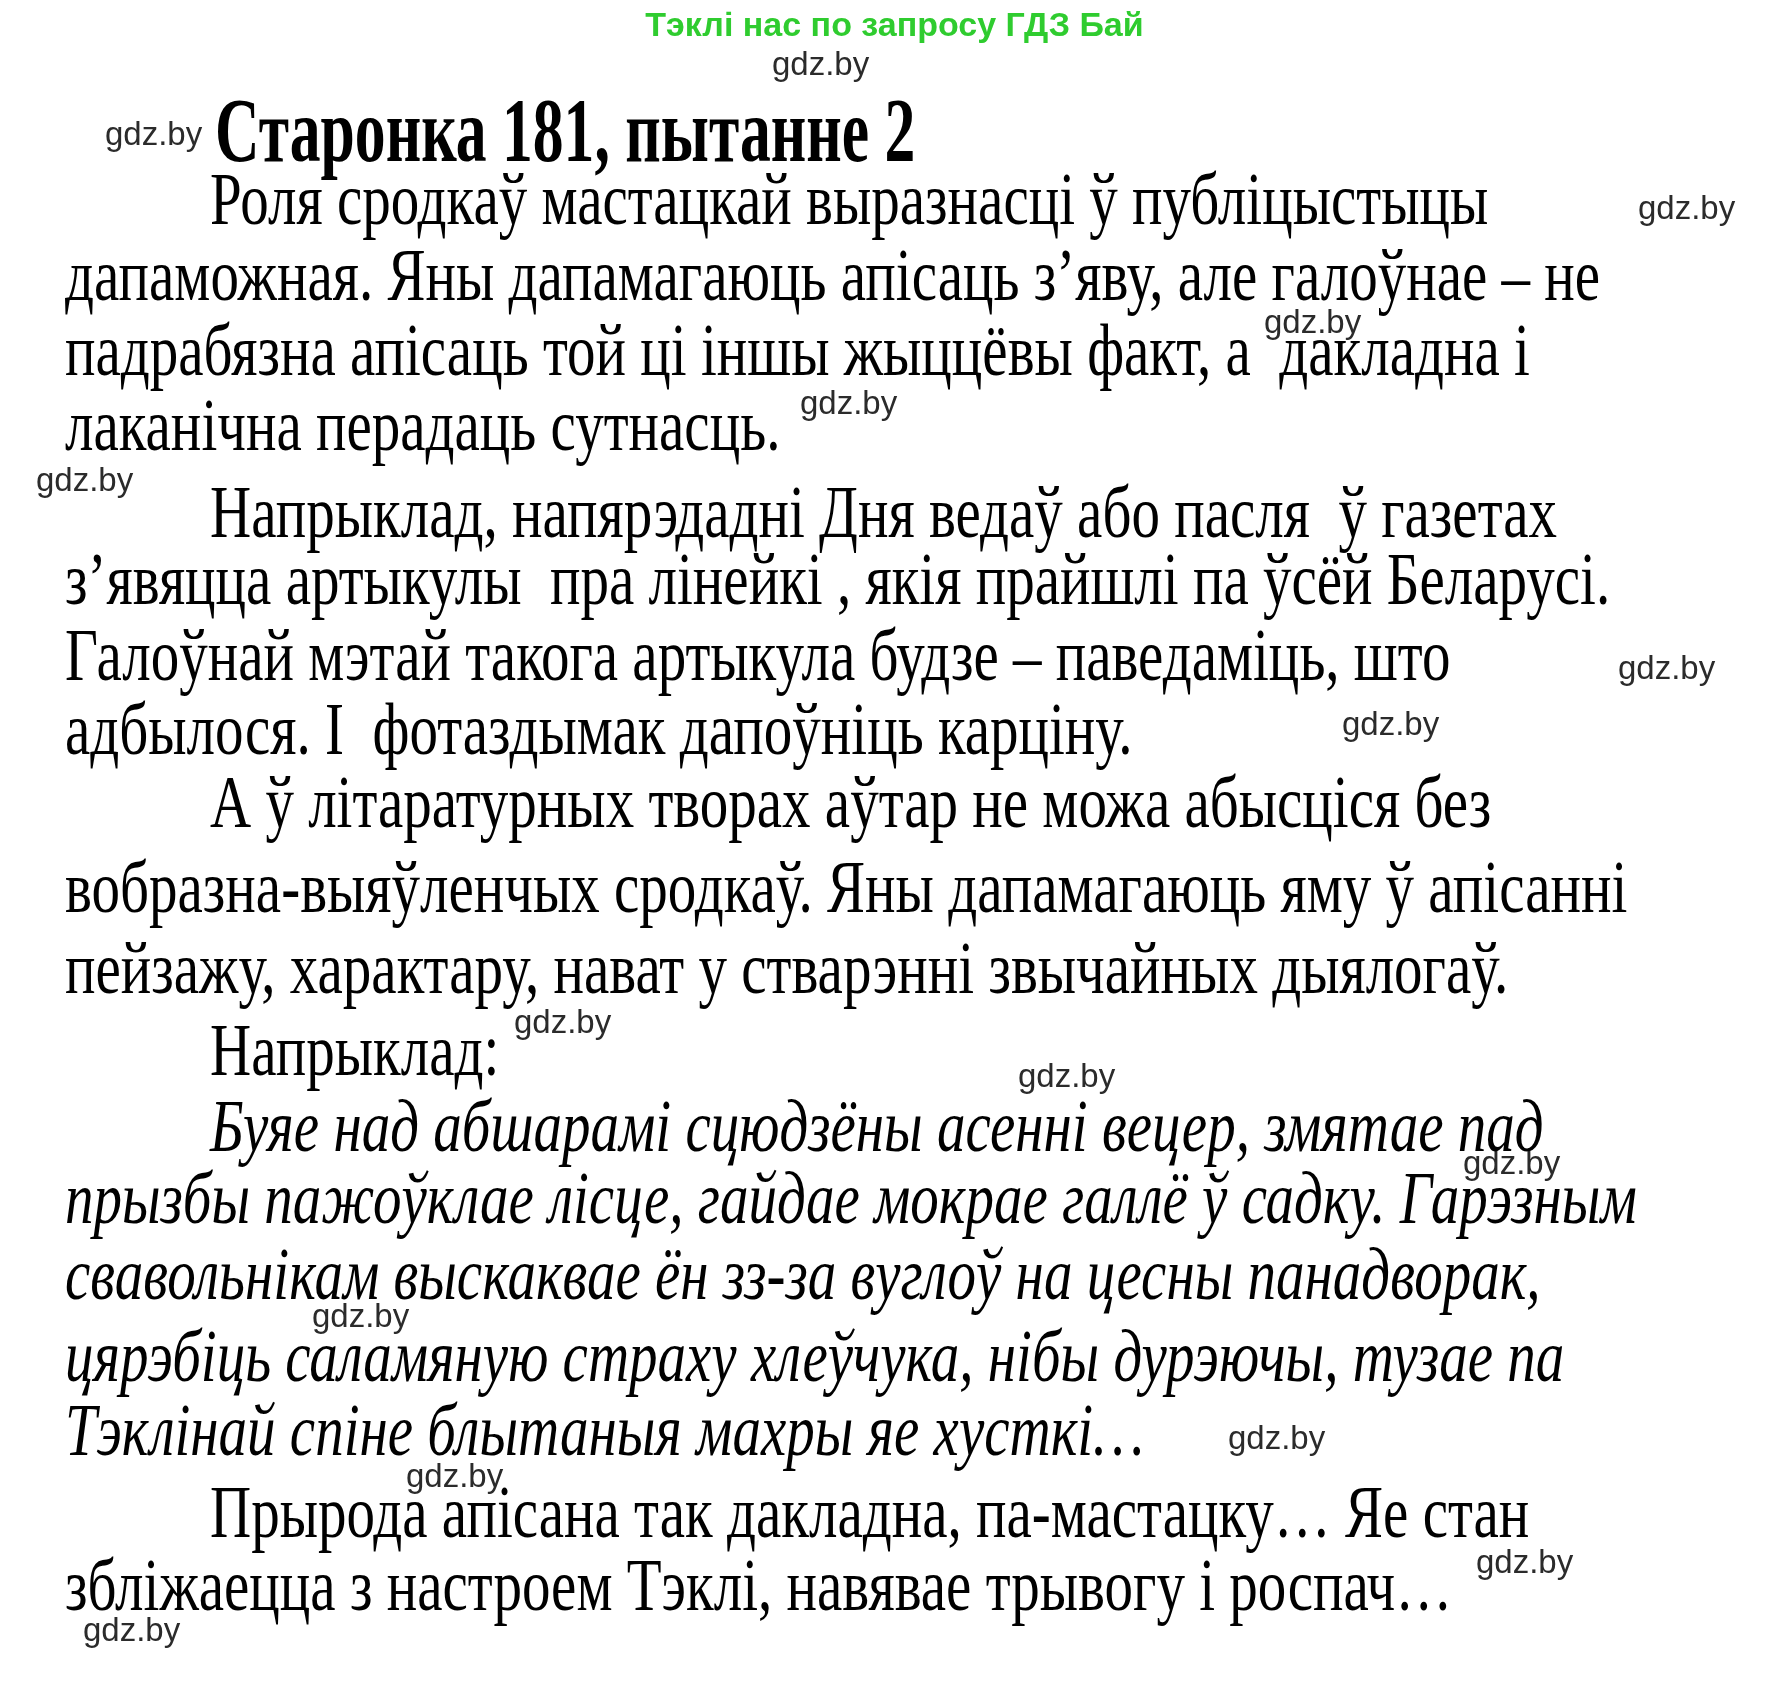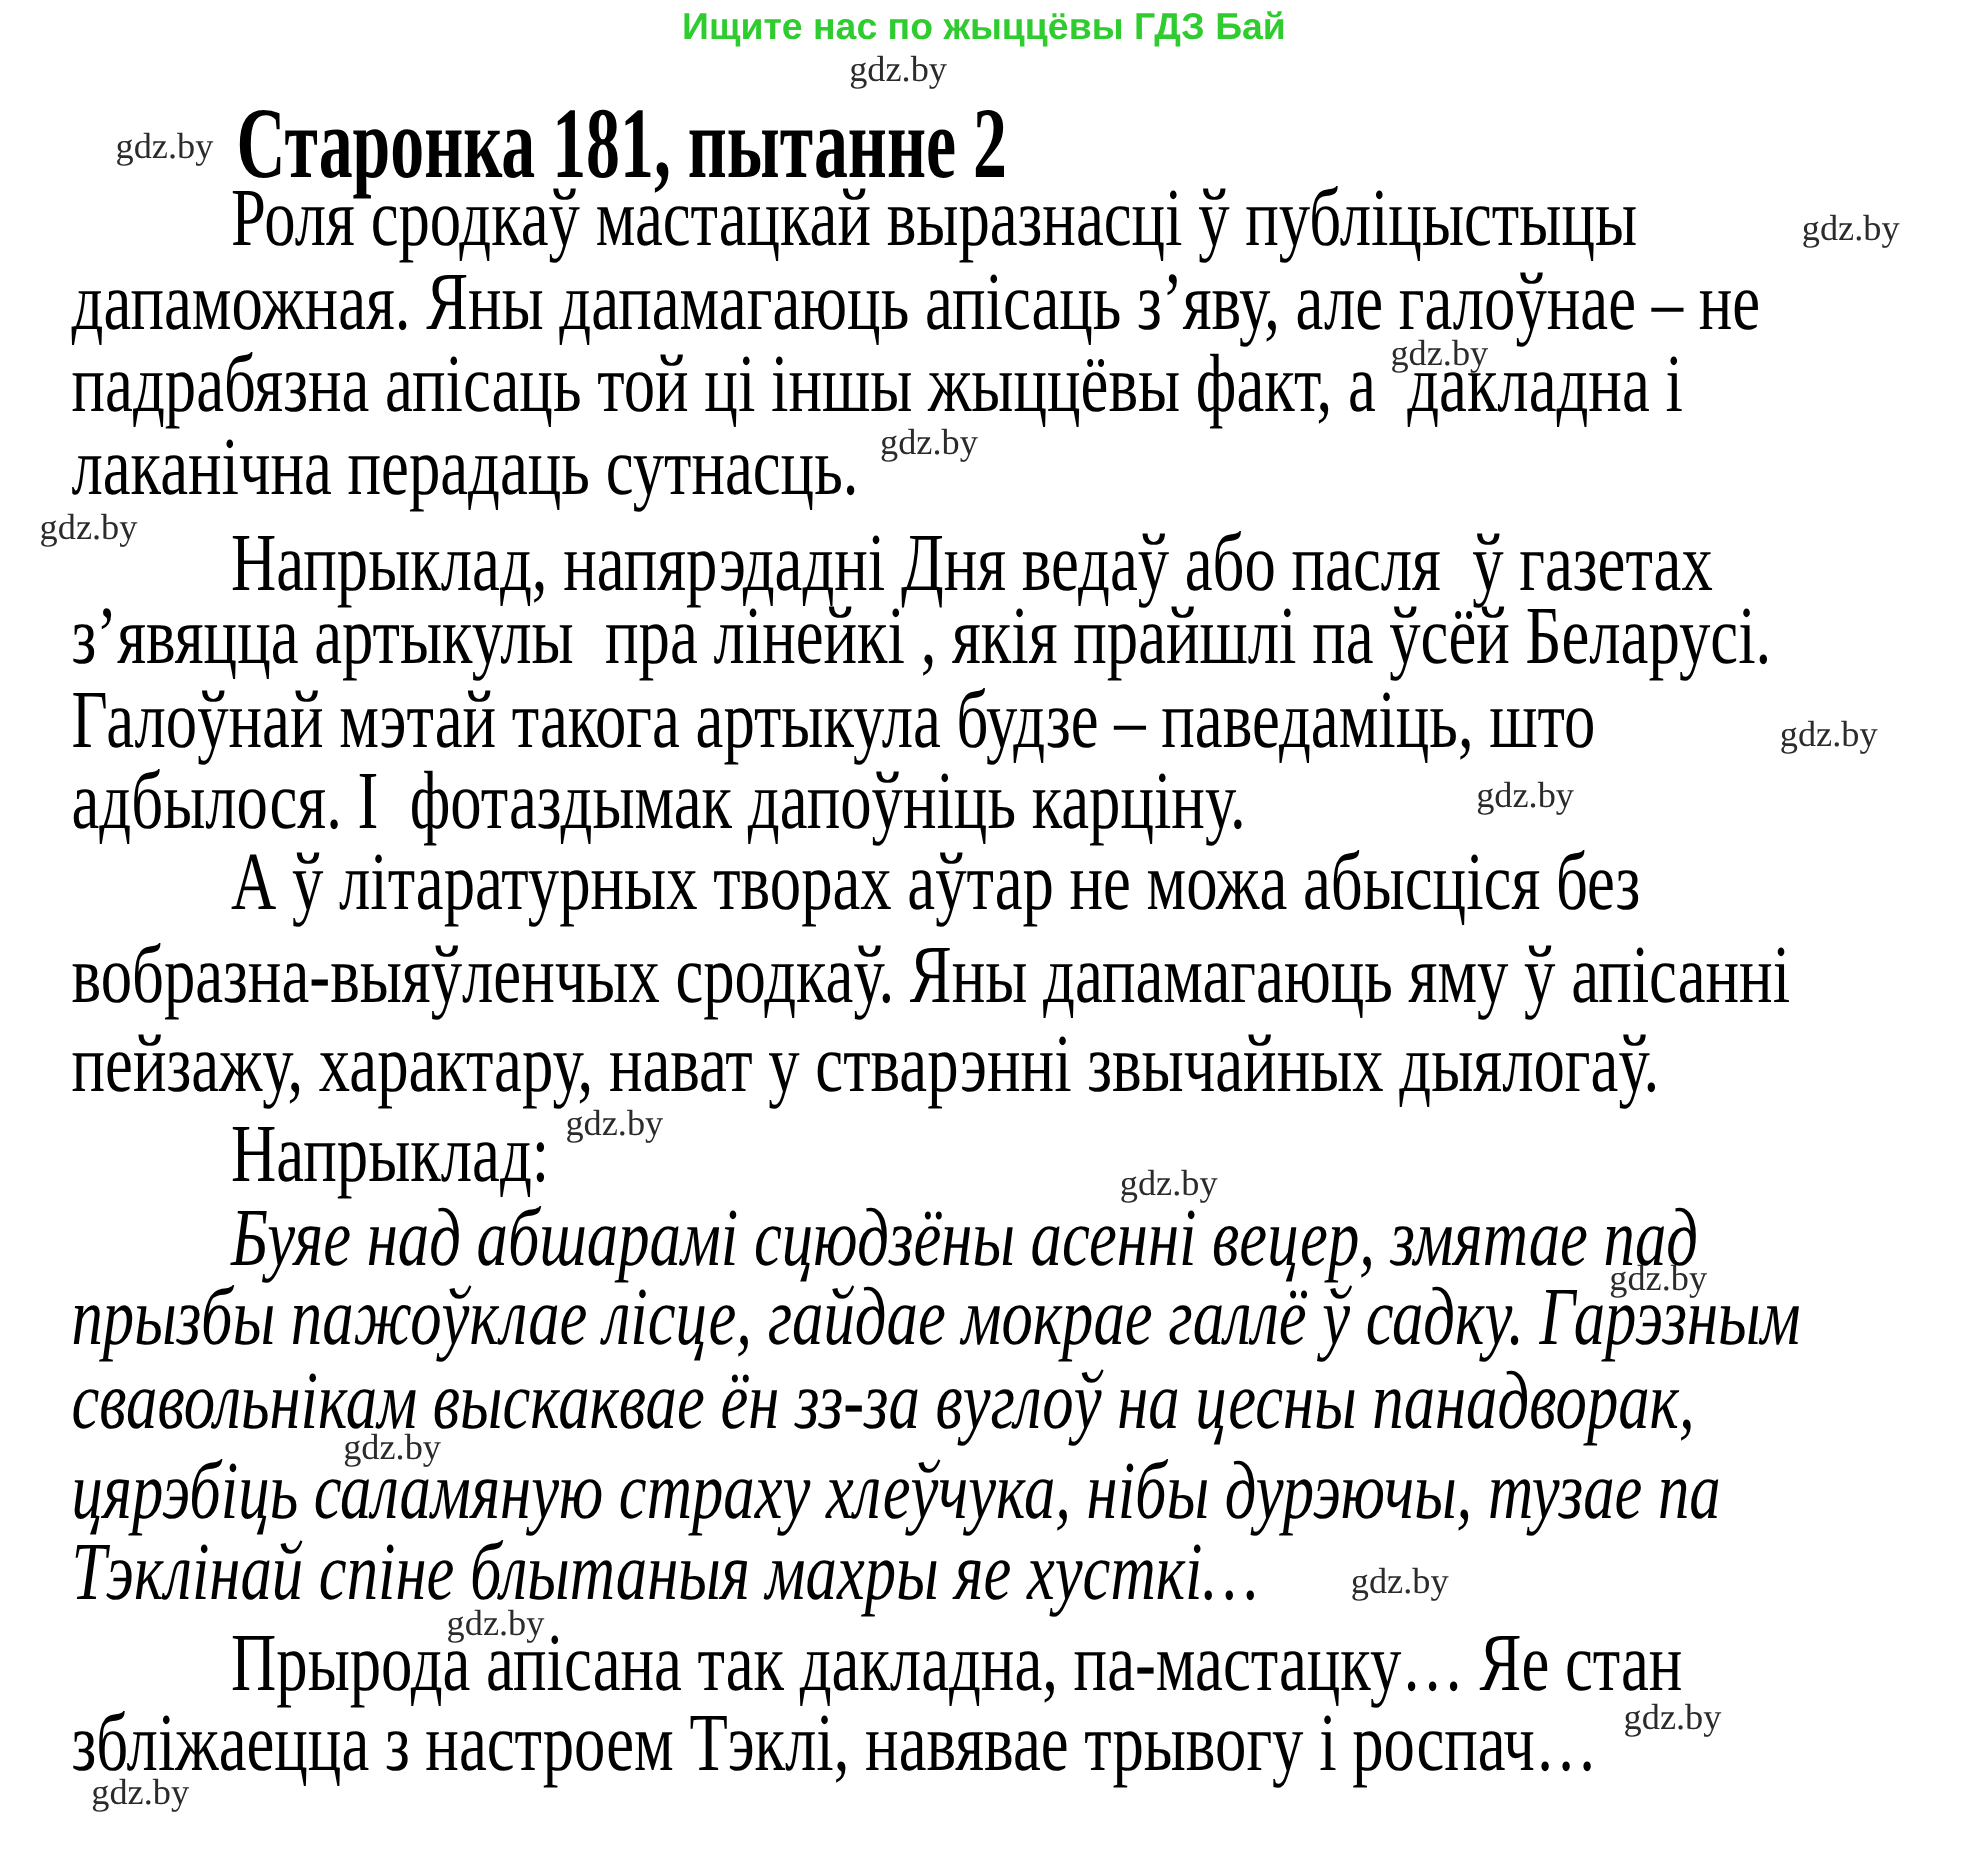--- a/index.html
+++ b/index.html
@@ -34,39 +34,39 @@
   .line{
     position:absolute;
     font-family:"Liberation Serif",serif;
     font-size:75px;line-height:75px;
     white-space:pre;color:var(--text-color);
     transform:scaleX(0.76);transform-origin:0 0;
   }
   .line.italic{font-style:italic;}
   .wm{
     position:absolute;
-    font-family:Liberation Serif, serif;
+    font-family:Liberation Sans, sans-serif;
     font-size:33px;line-height:36px;
     color:var(--wm-color);
     white-space:pre;
   }
   .footer{
     position:absolute;left:694px;top:1666px;
     font-family:"Liberation Sans",sans-serif;
     font-size:32px;line-height:36px;
     color:var(--purple);
     white-space:pre;
   }
 </style>
 </head>
 <body>
 
 <div class="page">
 
-  <div class="notice">Ищите нас по жыццёвы ГДЗ Бай</div>
+  <div class="notice">Тэклі нас по запросу ГДЗ Бай</div>
 
   <span class="wm" style="left:772px;top:46px;">gdz.by</span>
   <span class="wm" style="left:105px;top:116px;">gdz.by</span>
 
   <div class="heading">Старонка 181, пытанне 2</div>
 
   <span class="wm" style="left:1638px;top:190px;">gdz.by</span>
   <span class="wm" style="left:1264px;top:304px;">gdz.by</span>
   <span class="wm" style="left:800px;top:385px;">gdz.by</span>
   <span class="wm" style="left:36px;top:462px;">gdz.by</span>

